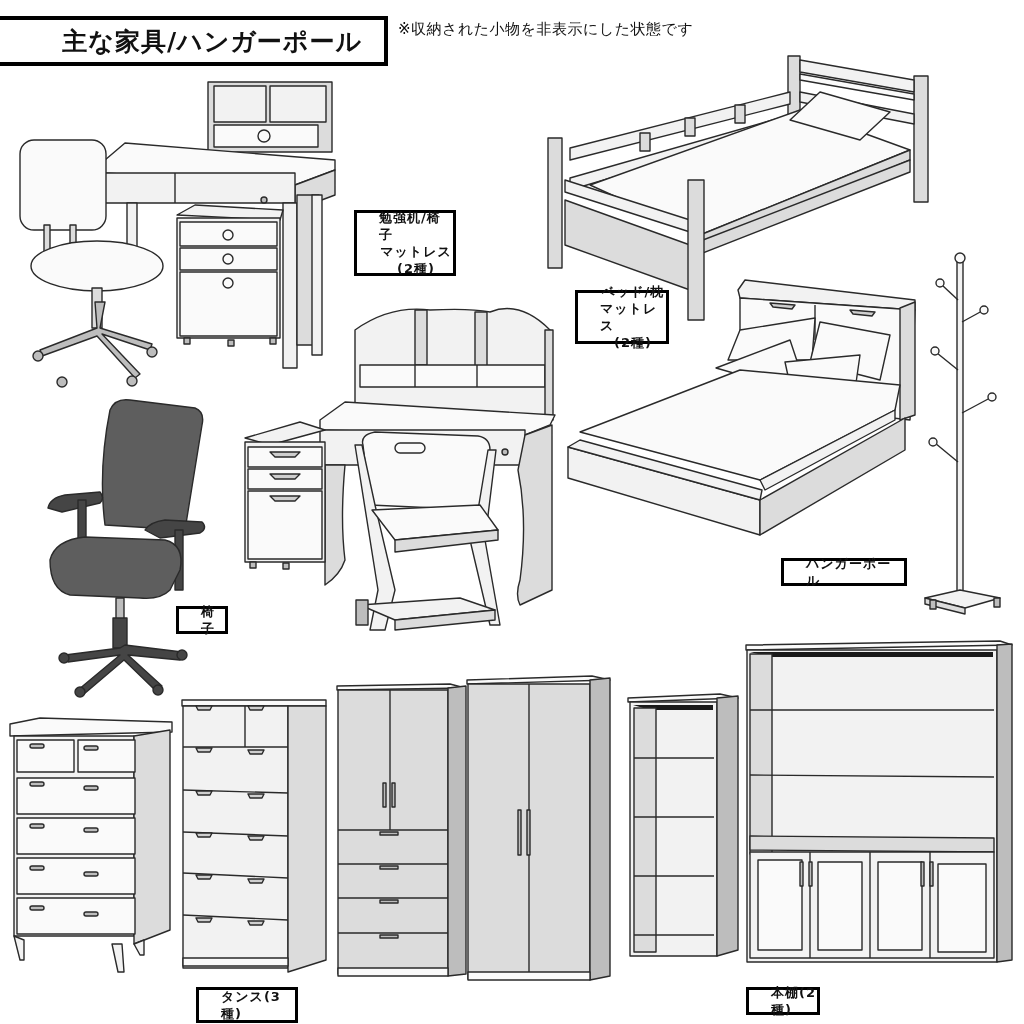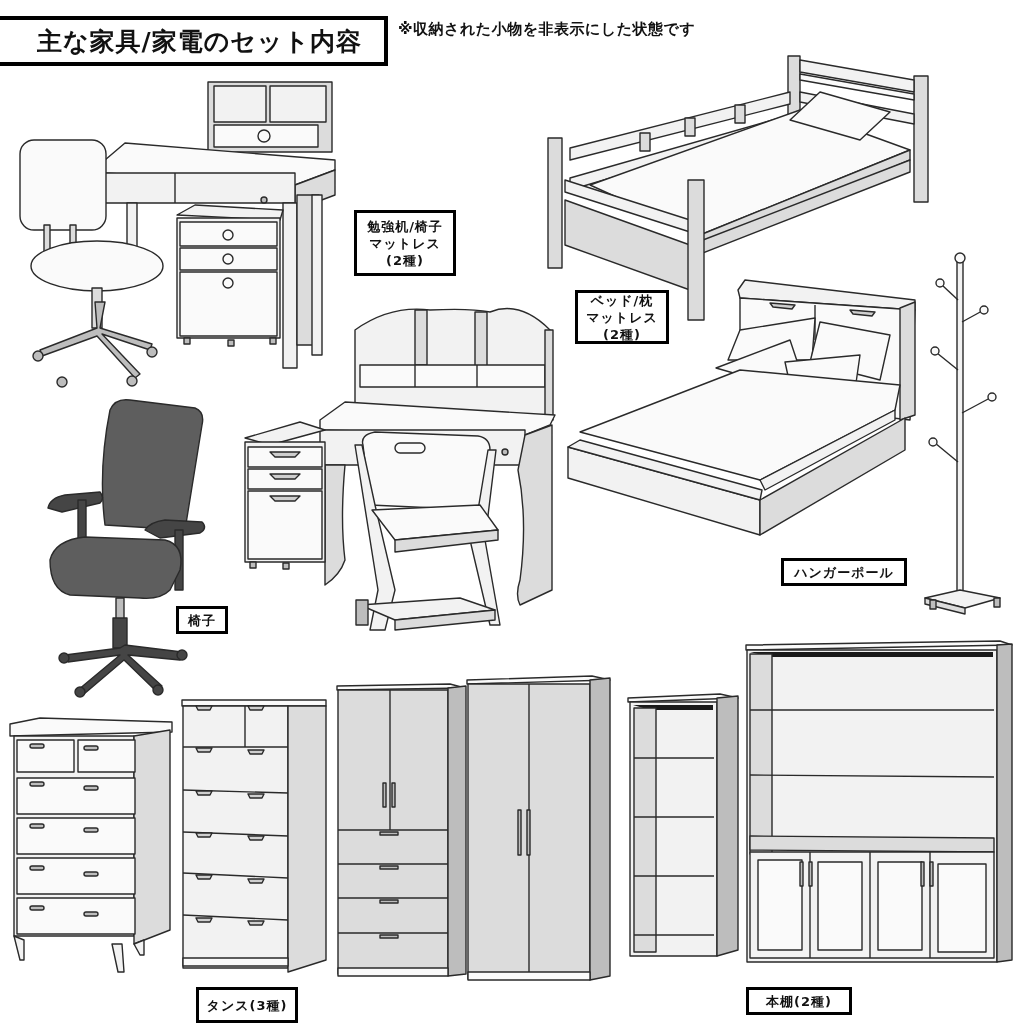--- a/index.html
+++ b/index.html
@@ -1,19 +1,19 @@
 <!DOCTYPE html>
 <html><head>
 <meta charset="utf-8">
 <style>
   html,body{margin:0;padding:0;background:#ffffff;}
   body{width:1024px;height:1024px;position:relative;overflow:hidden;font-family:"DejaVu Sans","Liberation Sans",sans-serif;color:#111;}
   .title-box{position:absolute;left:-4px;top:16px;width:392px;height:50px;border:4px solid #000;box-sizing:border-box;background:#fff;display:flex;align-items:center;justify-content:flex-end;padding-right:22px;font-size:25px;font-weight:bold;letter-spacing:1px;}
-  .note{position:absolute;left:398px;top:20px;font-size:15px;font-weight:bold;letter-spacing:0.5px;white-space:nowrap;}
-  .label{position:absolute;border:3px solid #000;background:#fff;box-sizing:border-box;font-weight:bold;font-size:13px;line-height:17px;text-align:right;display:flex;flex-direction:column;align-items:center;justify-content:center;letter-spacing:1px;}
+  .note{position:absolute;left:398px;top:20px;font-size:15px;font-weight:normal;letter-spacing:0.5px;white-space:nowrap;}
+  .label{position:absolute;border:3px solid #000;background:#fff;box-sizing:border-box;font-weight:bold;font-size:13px;line-height:17px;text-align:left;display:flex;flex-direction:column;align-items:center;justify-content:center;letter-spacing:1px;padding-left:22px;}
   svg.art{position:absolute;left:0;top:0;}
 </style>
 </head>
 <body>
 
 <svg class="art" width="1024" height="1024" viewBox="0 0 1024 1024">
   <defs>
     <style>
       .o{stroke:#2a2a2a;stroke-width:1.4;stroke-linejoin:round;}
       .l{fill:#f2f2f2;}
@@ -302,21 +302,21 @@
     <rect class="o w" x="878" y="862" width="44" height="88"></rect>
     <rect class="o w" x="938" y="864" width="48" height="88"></rect>
     <rect class="o d" x="800" y="862" width="3" height="24"></rect>
     <rect class="o d" x="809" y="862" width="3" height="24"></rect>
     <rect class="o d" x="921" y="862" width="3" height="24"></rect>
     <rect class="o d" x="930" y="862" width="3" height="24"></rect>
   </g>
 </svg>
 
 <div class="title-box">
-  <span>主な家具/家電のセット内容</span>
+  <span>主な家具/ハンガーポール</span>
 </div>
 <div class="note">※収納された小物を非表示にした状態です</div>
 
 <div class="label" style="left:354px;top:210px;width:102px;height:66px;">
   <span>勉強机/椅子</span>
   <span>マットレス</span>
   <span>(2種)</span>
 </div>
 
 <div class="label" style="left:575px;top:290px;width:94px;height:54px;">
@@ -330,15 +330,15 @@
 </div>
 
 <div class="label" style="left:176px;top:606px;width:52px;height:28px;">
   <span>椅子</span>
 </div>
 
 <div class="label" style="left:196px;top:987px;width:102px;height:36px;">
   <span>タンス(3種)</span>
 </div>
 
-<div class="label" style="left:746px;top:987px;width:106px;height:28px;">
+<div class="label" style="left:746px;top:987px;width:74px;height:28px;">
   <span>本棚(2種)</span>
 </div>
 
 </body></html>

